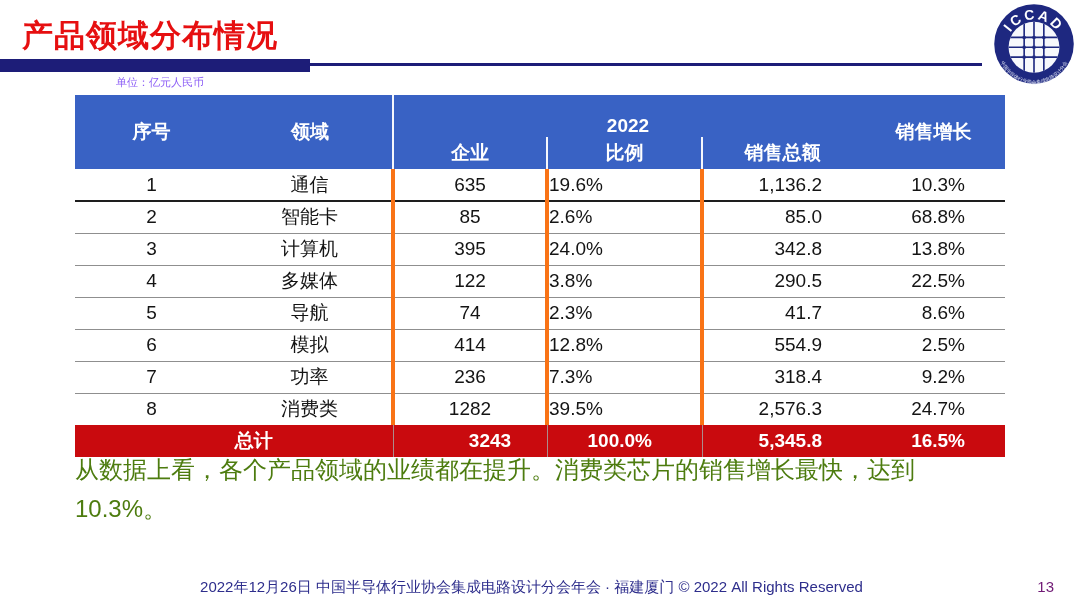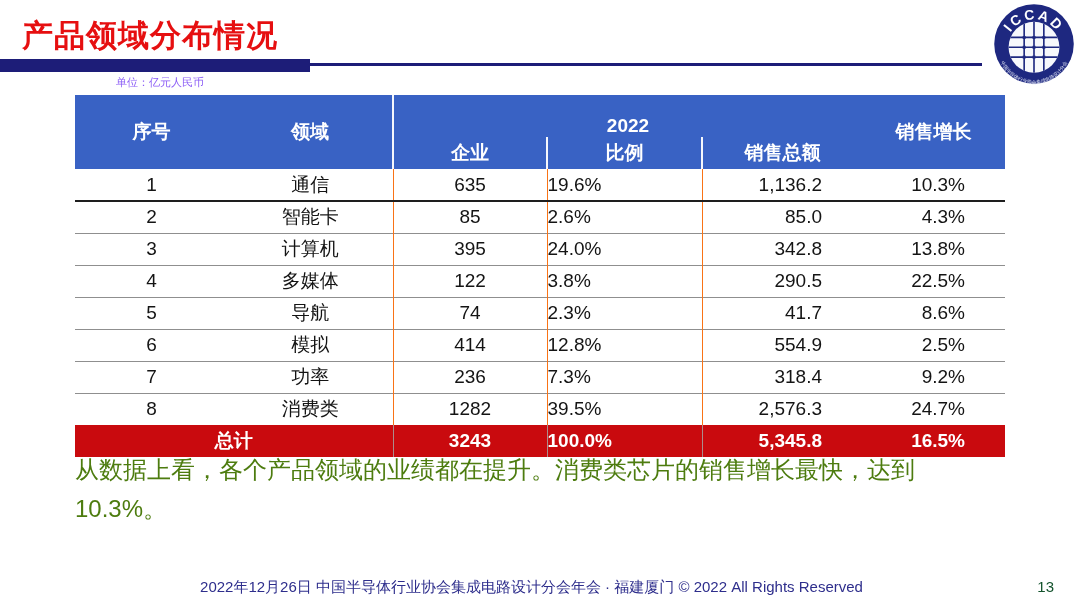--- a/index.html
+++ b/index.html
@@ -32,37 +32,37 @@
     height:32px; font-size:19px; color:#141414; vertical-align:middle;
     white-space:nowrap; overflow:hidden;
   }
   tbody.rows tr { border-bottom:1px solid #8f8f8f; }
   tbody.rows tr:first-child { border-bottom:2px solid #1e1e1e; }
   tbody.rows tr:last-child { border-bottom:none; }
   td.c0, td.c1, td.c2 { text-align:center; }
   td.c3 { text-align:left; padding-right:30px; }
   td.c4 { text-align:right; padding-right:40px; }
   td.c5 { text-align:right; padding-right:40px; }
-  td.vr { border-right:1px solid #f97316; }
+  td.vr { border-right:4px solid #f97316; }
   tbody.totalband td {
     background:#c90a0e; color:#ffffff; font-weight:700; font-size:19px;
   }
-  tbody.totalband td.vr { border-right:1px solid rgba(70,0,0,.45); }
+  tbody.totalband td.vr { border-right:1px solid rgba(70,0,0,.45);padding-left:40px; }
   td.total-label { text-align:center; }
 
   .summary {
     position:absolute; left:75px; top:451px; width:950px;
     font-size:24px; line-height:38.5px; color:#4d7c0f;
   }
   .footer-line {
     position:absolute; left:0; top:578px; width:1063px; text-align:center;
     font-size:15px; color:#2e2e8c;
   }
   .page-number {
-    position:absolute; right:26px; top:578px; font-size:15px; color:#14532d;
+    position:absolute; right:26px; top:578px; font-size:15px; color:#701a75;
   }
   .logo { position:absolute; left:993px; top:3px; width:82px; height:82px; }
 </style>
 </head>
 <body>
 
 <div class="slide">
 
   <div class="page-title">产品领域分布情况</div>
 
@@ -136,21 +136,21 @@
           <td class="c3 vr">19.6%</td>
           <td class="c4">1,136.2</td>
           <td class="c5">10.3%</td>
         </tr>
         <tr>
           <td class="c0">2</td>
           <td class="c1 vr">智能卡</td>
           <td class="c2 vr">85</td>
           <td class="c3 vr">2.6%</td>
           <td class="c4">85.0</td>
-          <td class="c5">4.3%</td>
+          <td class="c5">68.8%</td>
         </tr>
         <tr>
           <td class="c0">3</td>
           <td class="c1 vr">计算机</td>
           <td class="c2 vr">395</td>
           <td class="c3 vr">24.0%</td>
           <td class="c4">342.8</td>
           <td class="c5">13.8%</td>
         </tr>
         <tr>

